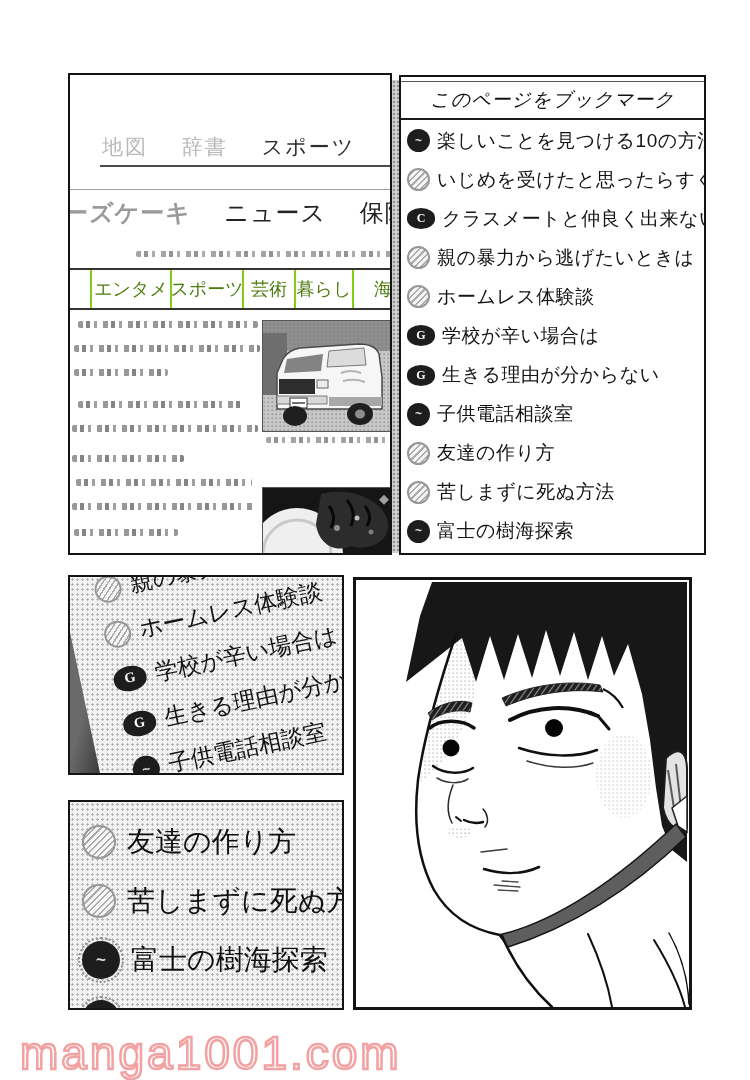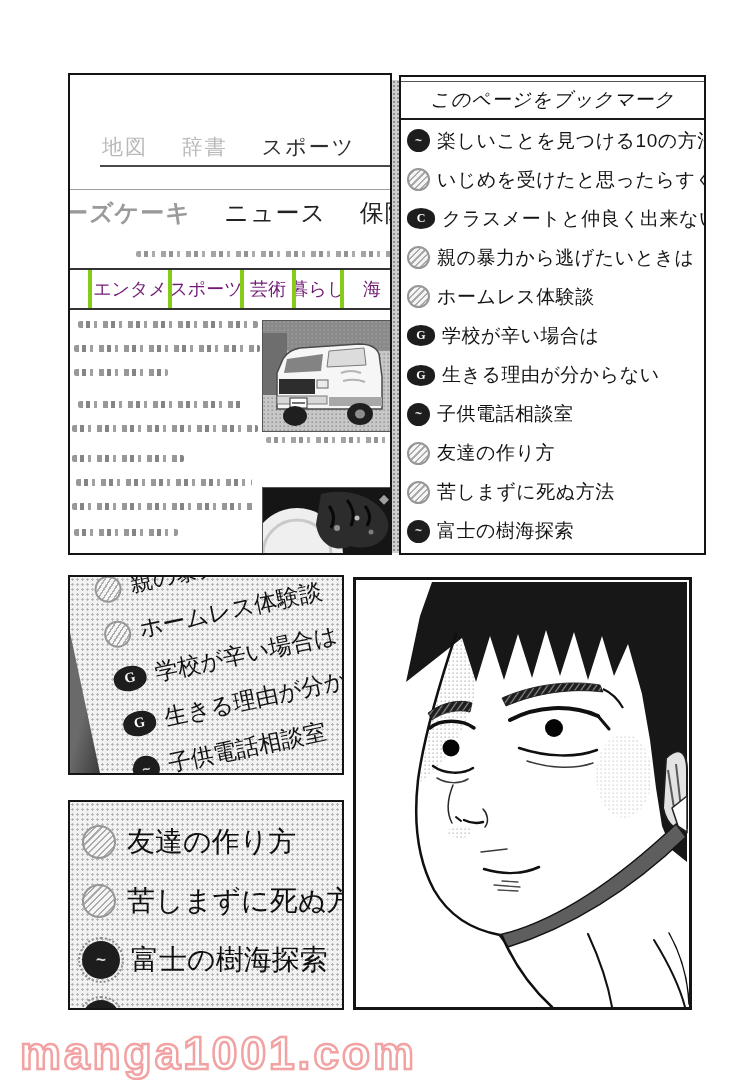--- a/index.html
+++ b/index.html
@@ -33,22 +33,22 @@
   .topics-divider{position:absolute;left:0;top:114px;right:0;border-top:1px solid #9f9f9f;}
   .topics-row{position:absolute;left:-6px;top:122px;width:420px;white-space:nowrap;font-size:24px;letter-spacing:1px;}
   .topics-row span{margin-right:26px;}
   .topic-faded{color:#9a9a9a;font-weight:bold;}
   .topic-dark{color:#222;}
   .scr{position:absolute;height:7px;border-radius:2px;opacity:.85;
     background-image:repeating-linear-gradient(90deg,#868686 0 5px,transparent 5px 8px,#6f6f6f 8px 12px,transparent 12px 16px,#909090 16px 19px,transparent 19px 25px);}
   .scr.small{height:6px;opacity:.75;}
   .tab-row{position:absolute;left:0;top:193px;right:-10px;height:38px;display:flex;
     border-top:2px solid #333;border-bottom:2px solid #333;}
-  .tab-cell{border-right:4px solid #84cc16;display:flex;align-items:center;justify-content:center;
-    font-size:18px;white-space:nowrap;overflow:hidden;flex:none;box-sizing:border-box;color:#701a75;}
+  .tab-cell{border-right:2px solid #84cc16;display:flex;align-items:center;justify-content:center;
+    font-size:18px;white-space:nowrap;overflow:hidden;flex:none;box-sizing:border-box;color:#4d7c0f;}
   .tab-spacer{width:22px;}
   .photo{position:absolute;left:192px;width:132px;border:1px solid #555;box-sizing:border-box;}
   #photo1{top:245px;height:112px;}
   #photo2{top:412px;height:70px;}
 
   
   #bookmarks{left:399px;top:75px;width:307px;height:480px;}
   .bm-header{position:absolute;left:0;top:4px;right:0;height:36px;border-top:1px solid #555;
     border-bottom:2px solid #1a1a1a;display:flex;align-items:center;justify-content:center;
     font-size:19px;letter-spacing:1px;color:#111;font-style:italic;}
@@ -91,21 +91,21 @@
   .bp-row{display:flex;align-items:center;gap:11px;white-space:nowrap;height:59px;overflow:visible;}
   .bp-label{font-size:28px;color:#101010;}
   .bp-list .fav{width:34px;height:34px;font-size:17px;}
   .bp-list .fav[data-icon="wave-dark"]{width:38px;height:38px;outline:2px dotted #8d8d8d;outline-offset:2px;}
 
   
   #face{left:353px;top:577px;width:339px;height:433px;border-width:3px;}
   #face svg{display:block;}
 
   
-  #watermark{position:absolute;left:20px;top:1026px;font-size:46px;font-weight:bold;
+  #watermark{position:absolute;left:20px;top:1026px;font-size:46px;font-weight:normal;
     letter-spacing:3px;color:#ffffff;-webkit-text-stroke:2.5px #f2a2a2;
     text-shadow:0 0 1px #f2a2a2;}
 </style>
 </head>
 <body>
 
 <div id="browser" class="panel">
   <div class="inner">
     <div class="nav-row">
       <span class="nav-faded">地図</span>
@@ -121,21 +121,21 @@
       <span class="topic-dark">保険</span>
       
     </div>
     <div class="scr small" style="left:66px;top:176px;width:258px;"></div>
 
     <div class="tab-row">
       <div class="tab-cell tab-spacer"></div>
       <div class="tab-cell" style="width:80px;">エンタメ</div>
       <div class="tab-cell" style="width:72px;">スポーツ</div>
       <div class="tab-cell" style="width:52px;">芸術</div>
-      <div class="tab-cell" style="width:48px;">暮らし</div>
+      <div class="tab-cell" style="width:58px;">暮らし</div>
       <div class="tab-cell" style="width:60px;">海</div>
     </div>
 
     <div>
       <div class="scr" style="left:8px; top:246px;width:180px;"></div>
       <div class="scr" style="left:4px; top:270px;width:186px;"></div>
       <div class="scr" style="left:4px; top:294px;width:94px;"></div>
       <div class="scr" style="left:8px; top:326px;width:164px;"></div>
       <div class="scr" style="left:2px; top:350px;width:186px;"></div>
       <div class="scr" style="left:2px; top:380px;width:112px;"></div>

